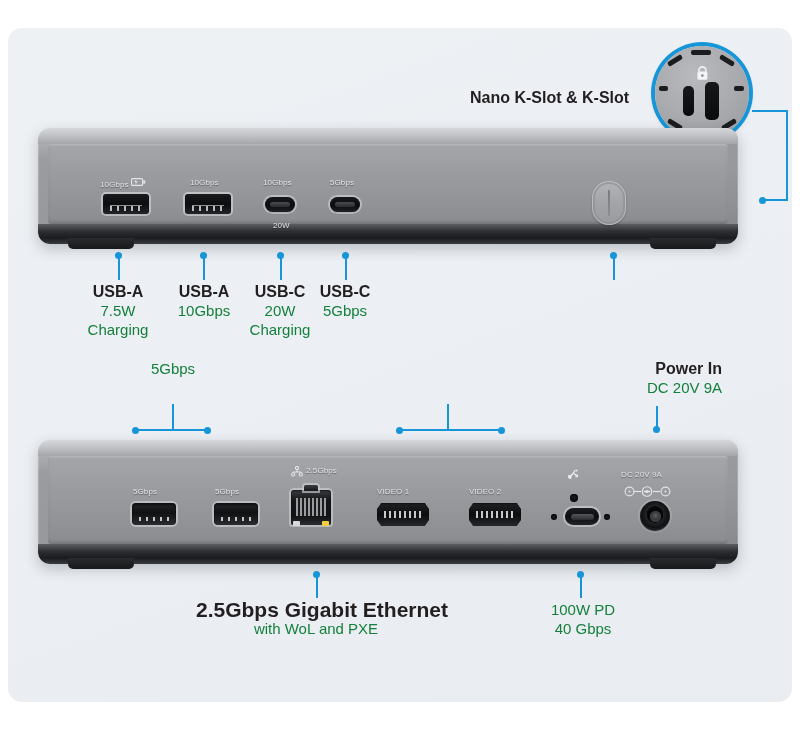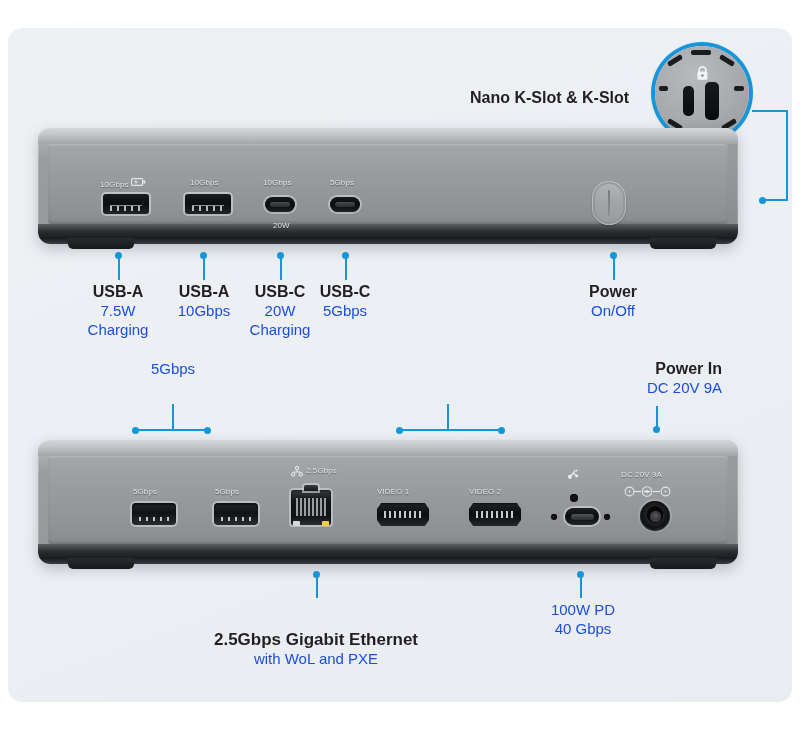--- a/index.html
+++ b/index.html
@@ -171,21 +171,21 @@
     text-shadow: 0 1px 1px rgba(0,0,0,.45);
     white-space: nowrap;
   }
   .silk-icon { position:absolute; }
 
   
   .callout { position:absolute; text-align:center; white-space:nowrap; }
   .callout .t1 {
     font-size:16px; font-weight:bold; color:#231f20; line-height:19px;
   }
-  .callout .t2 { font-size:15px; color:#1d4ed8; line-height:19px; }
+  .callout .t2 { font-size:15px; color:#15803d; line-height:19px; }
 
   
   .lead { position:absolute; background:#1696d8; }
   .lead-v { width:2px; }
   .lead-h { height:2px; }
   .dot {
     position:absolute; width:7px; height:7px; border-radius:50%;
     background:#1696d8;
   }
 
@@ -294,24 +294,20 @@
   </div>
   <div class="callout" style="left:232px; top:282px; width:96px;">
     <div class="t1">USB-C</div>
     <div class="t2">20W</div>
     <div class="t2">Charging</div>
   </div>
   <div class="callout" style="left:299px; top:282px; width:92px;">
     <div class="t1">USB-C</div>
     <div class="t2">5Gbps</div>
   </div>
-  <div class="callout" style="left:563px; top:282px; width:100px;">
-    <div class="t1">Power</div>
-    <div class="t2">On/Off</div>
-  </div>
 
   <div class="callout" style="left:108px; top:359px; width:130px;">
     <div class="t2">5Gbps</div>
   </div>
 
   <div class="lead lead-v" style="left:172px; top:404px; height:26px;"></div>
   <div class="lead lead-h" style="left:135px; top:429px; width:75px;"></div>
   <div class="dot" style="left:132px; top:427px;"></div>
   <div class="dot" style="left:204px; top:427px;"></div>
 
@@ -393,21 +389,21 @@
   <div class="port hdmi" style="left:469px; top:503px;"></div>
   <div class="mic-hole" style="position:absolute; left:570px; top:494px;"></div>
   <div class="mic-hole sm" style="position:absolute; left:551px; top:514px;"></div>
   <div class="port usbc-host" style="left:565px; top:508px;"></div>
   <div class="mic-hole sm" style="position:absolute; left:604px; top:514px;"></div>
   <div class="dcjack" style="position:absolute; left:640px; top:501px;"></div>
 
   <div class="lead lead-v" style="left:316px; top:574px; height:24px;"></div>
   <div class="dot" style="left:313px; top:571px;"></div>
   <div class="callout" style="left:196px; top:600px; width:240px;">
-    <div class="t1 big" style="font-size:17px;margin-top:30px;">2.5Gbps Gigabit Ethernet</div>
+    <div class="t1 big" style="font-size:21px;">2.5Gbps Gigabit Ethernet</div>
     <div class="t2">with WoL and PXE</div>
   </div>
 
   <div class="lead lead-v" style="left:580px; top:574px; height:24px;"></div>
   <div class="dot" style="left:577px; top:571px;"></div>
   <div class="callout" style="left:508px; top:600px; width:150px;">
     <div class="t2">100W PD</div>
     <div class="t2">40 Gbps</div>
   </div>
 

